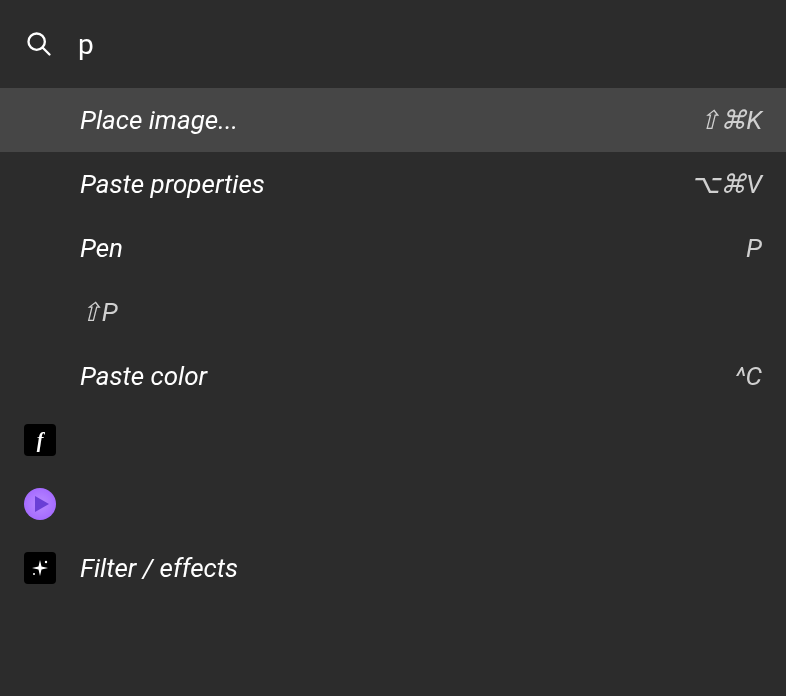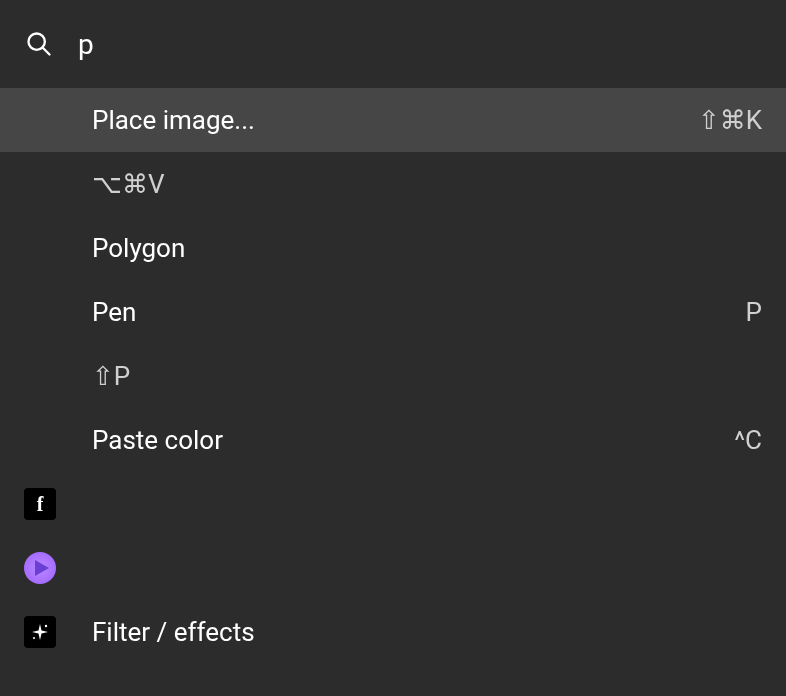--- a/index.html
+++ b/index.html
@@ -44,22 +44,23 @@
     }
     .results {
       display: flex;
       flex-direction: column;
     }
     .result-item {
       display: flex;
       align-items: center;
       height: 64px;
       padding: 0 24px 0 24px;
-      gap: 36px;
+      gap: 24px;
       cursor: pointer;
+      font-style: italic;
     }
     .result-item.highlighted {
       background: #464646;
     }
     .item-icon-slot {
       width: 32px;
       height: 32px;
       display: flex;
       align-items: center;
       justify-content: center;
@@ -129,25 +130,22 @@
 </div>
 
 <div class="results">
     <div class="result-item highlighted">
       <div class="item-icon-slot"></div>
       <div class="item-label">Place image...</div>
       <div class="item-shortcut">⇧⌘K</div>
     </div>
     <div class="result-item">
       <div class="item-icon-slot"></div>
+      <div class="item-label">Paste properties</div>
       <div class="item-shortcut">⌥⌘V</div>
-    </div>
-    <div class="result-item">
-      <div class="item-icon-slot"></div>
-      <div class="item-label">Polygon</div>
     </div>
     <div class="result-item">
       <div class="item-icon-slot"></div>
       <div class="item-label">Pen</div>
       <div class="item-shortcut">P</div>
     </div>
     <div class="result-item">
       <div class="item-icon-slot"></div>
       <div class="item-shortcut">⇧P</div>
     </div>

